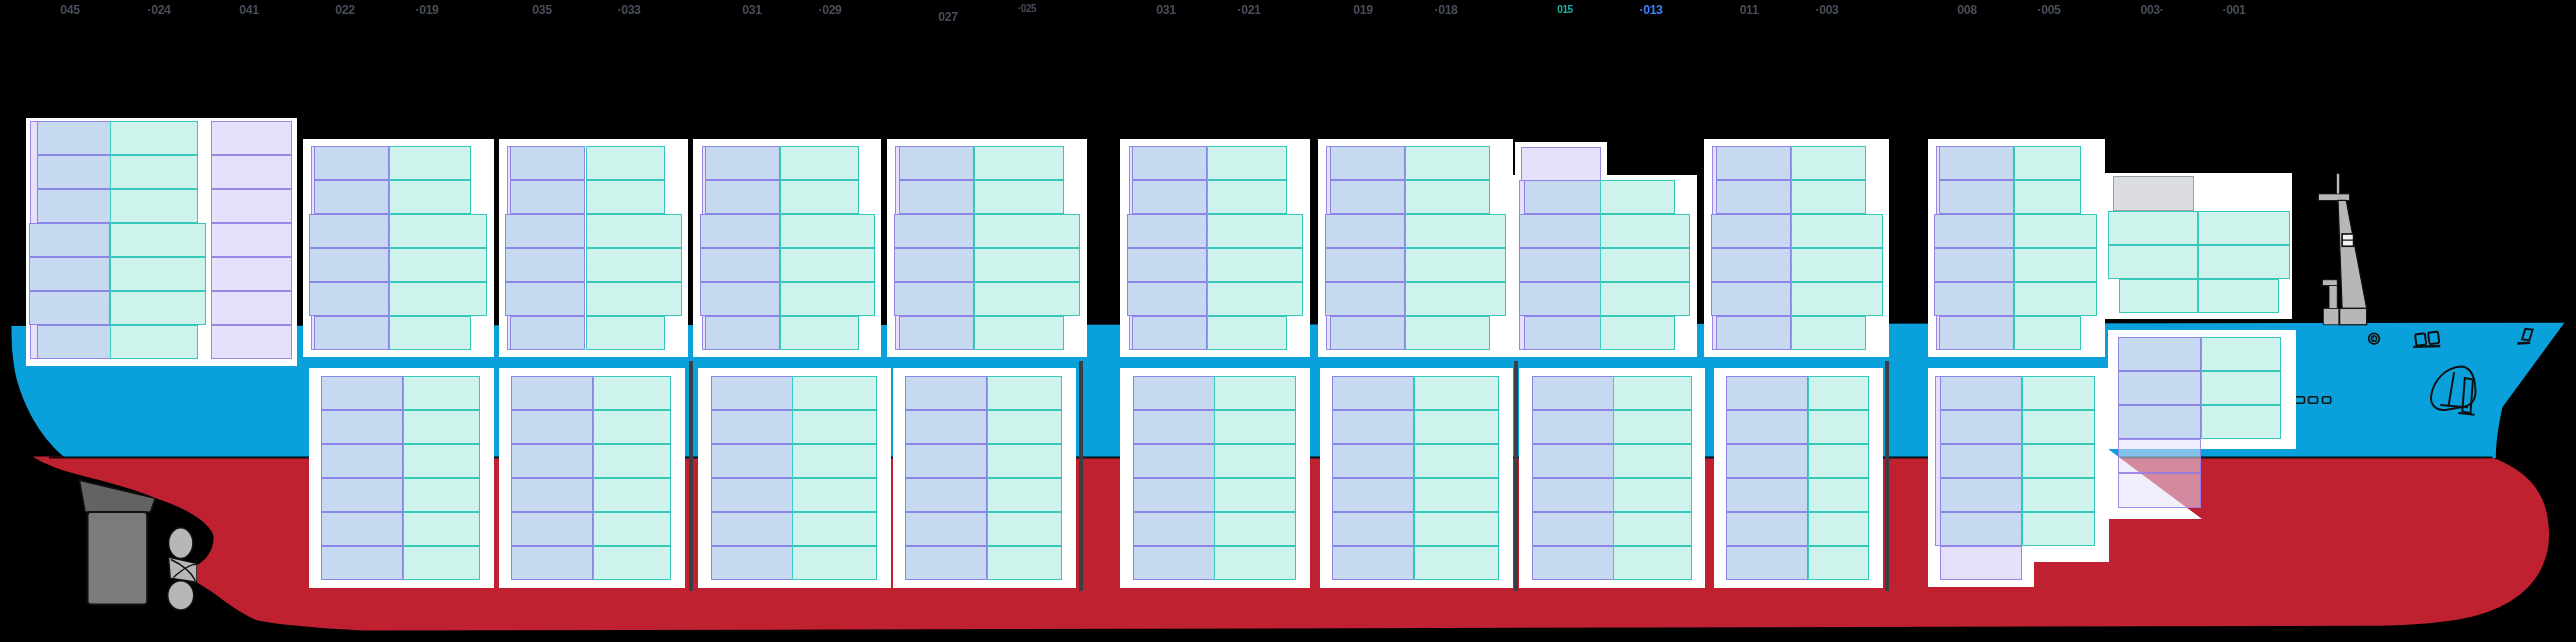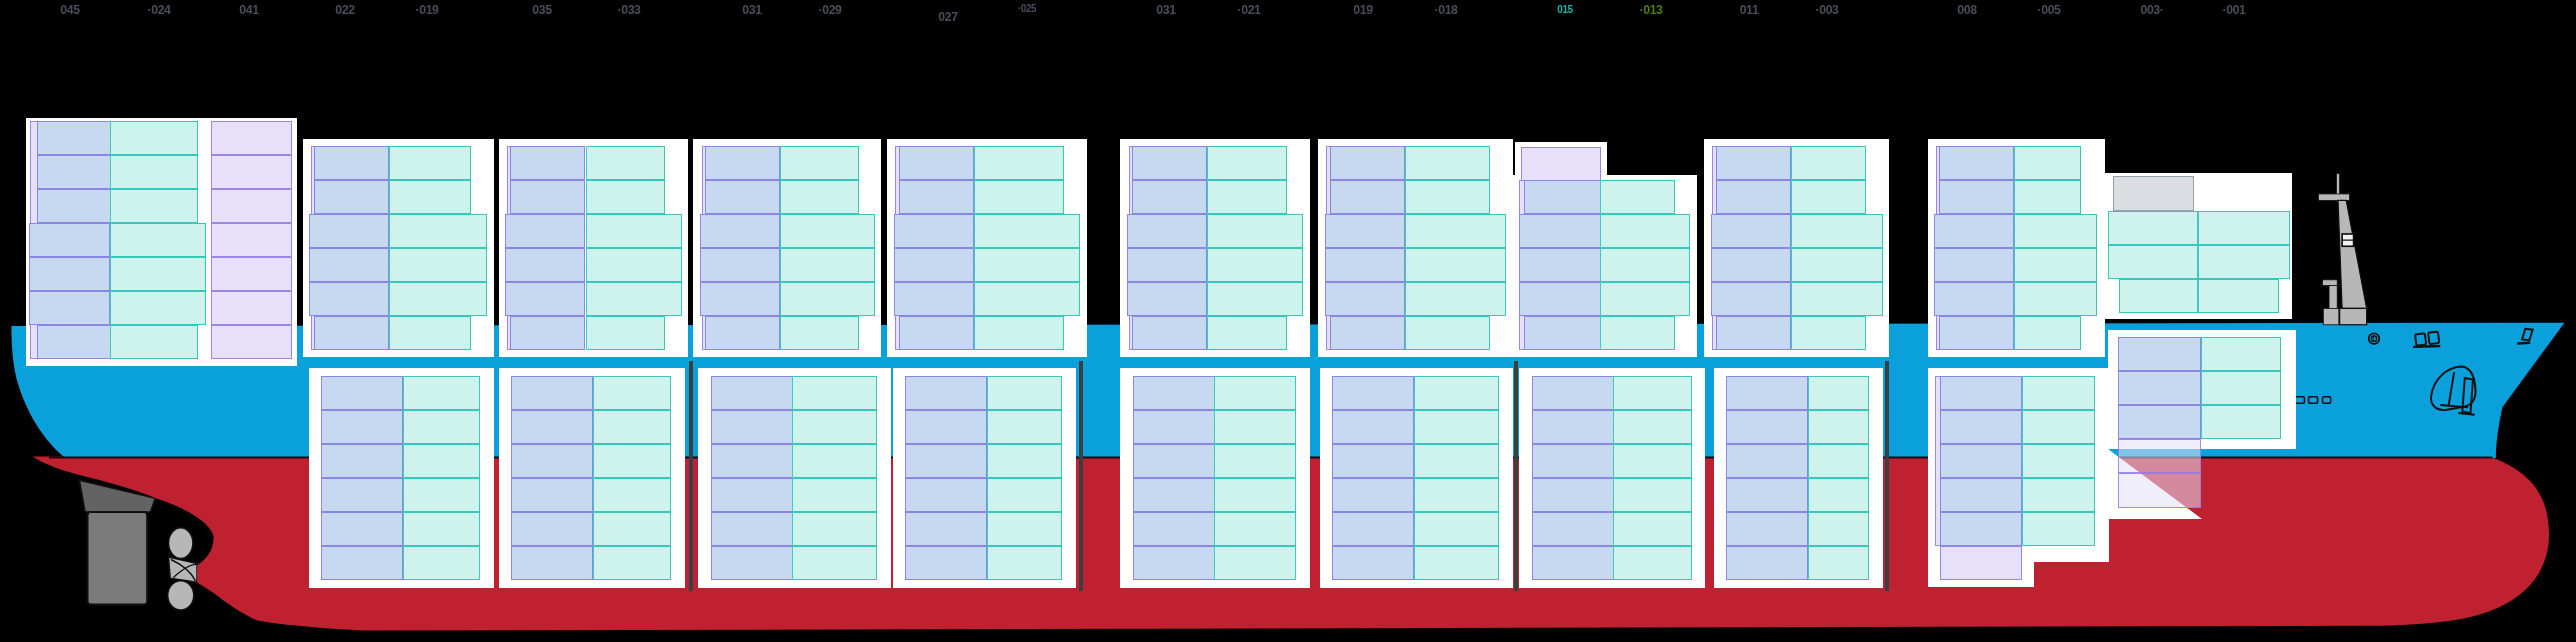--- a/index.html
+++ b/index.html
@@ -416,21 +416,21 @@
       <div class="bay-label" style="left: 629px; top: 2.5px; color: rgb(71, 77, 89); font-size: 12.3px;">·033</div>
       <div class="bay-label" style="left: 752px; top: 2.5px; color: rgb(71, 77, 89); font-size: 12.3px;">031</div>
       <div class="bay-label" style="left: 830px; top: 2.5px; color: rgb(71, 77, 89); font-size: 12.3px;">·029</div>
       <div class="bay-label" style="left: 948px; top: 10px; color: rgb(71, 77, 89); font-size: 12.3px;">027</div>
       <div class="bay-label" style="left: 1027px; top: 2.5px; color: rgb(71, 77, 89); font-size: 10px;">·025</div>
       <div class="bay-label" style="left: 1166px; top: 2.5px; color: rgb(71, 77, 89); font-size: 12.3px;">031</div>
       <div class="bay-label" style="left: 1249px; top: 2.5px; color: rgb(71, 77, 89); font-size: 12.3px;">·021</div>
       <div class="bay-label" style="left: 1363px; top: 2.5px; color: rgb(71, 77, 89); font-size: 12.3px;">019</div>
       <div class="bay-label" style="left: 1446px; top: 2.5px; color: rgb(71, 77, 89); font-size: 12.3px;">·018</div>
       <div class="bay-label" style="left: 1565px; top: 4px; color: #14b8a6; font-size: 10px;">015</div>
-      <div class="bay-label" style="left: 1651px; top: 2.5px; color: #4d7c0f; font-size: 12.3px;">·013</div>
+      <div class="bay-label" style="left: 1651px; top: 2.5px; color: #3b82f6; font-size: 12.3px;">·013</div>
       <div class="bay-label" style="left: 1749px; top: 2.5px; color: rgb(71, 77, 89); font-size: 12.3px;">011</div>
       <div class="bay-label" style="left: 1827px; top: 2.5px; color: rgb(71, 77, 89); font-size: 12.3px;">·003</div>
       <div class="bay-label" style="left: 1967px; top: 2.5px; color: rgb(71, 77, 89); font-size: 12.3px;">008</div>
       <div class="bay-label" style="left: 2049px; top: 2.5px; color: rgb(71, 77, 89); font-size: 12.3px;">·005</div>
       <div class="bay-label" style="left: 2152px; top: 2.5px; color: rgb(71, 77, 89); font-size: 12.3px;">003·</div>
       <div class="bay-label" style="left: 2234px; top: 2.5px; color: rgb(71, 77, 89); font-size: 12.3px;">·001</div>
     </div>
 </div>
 
 

